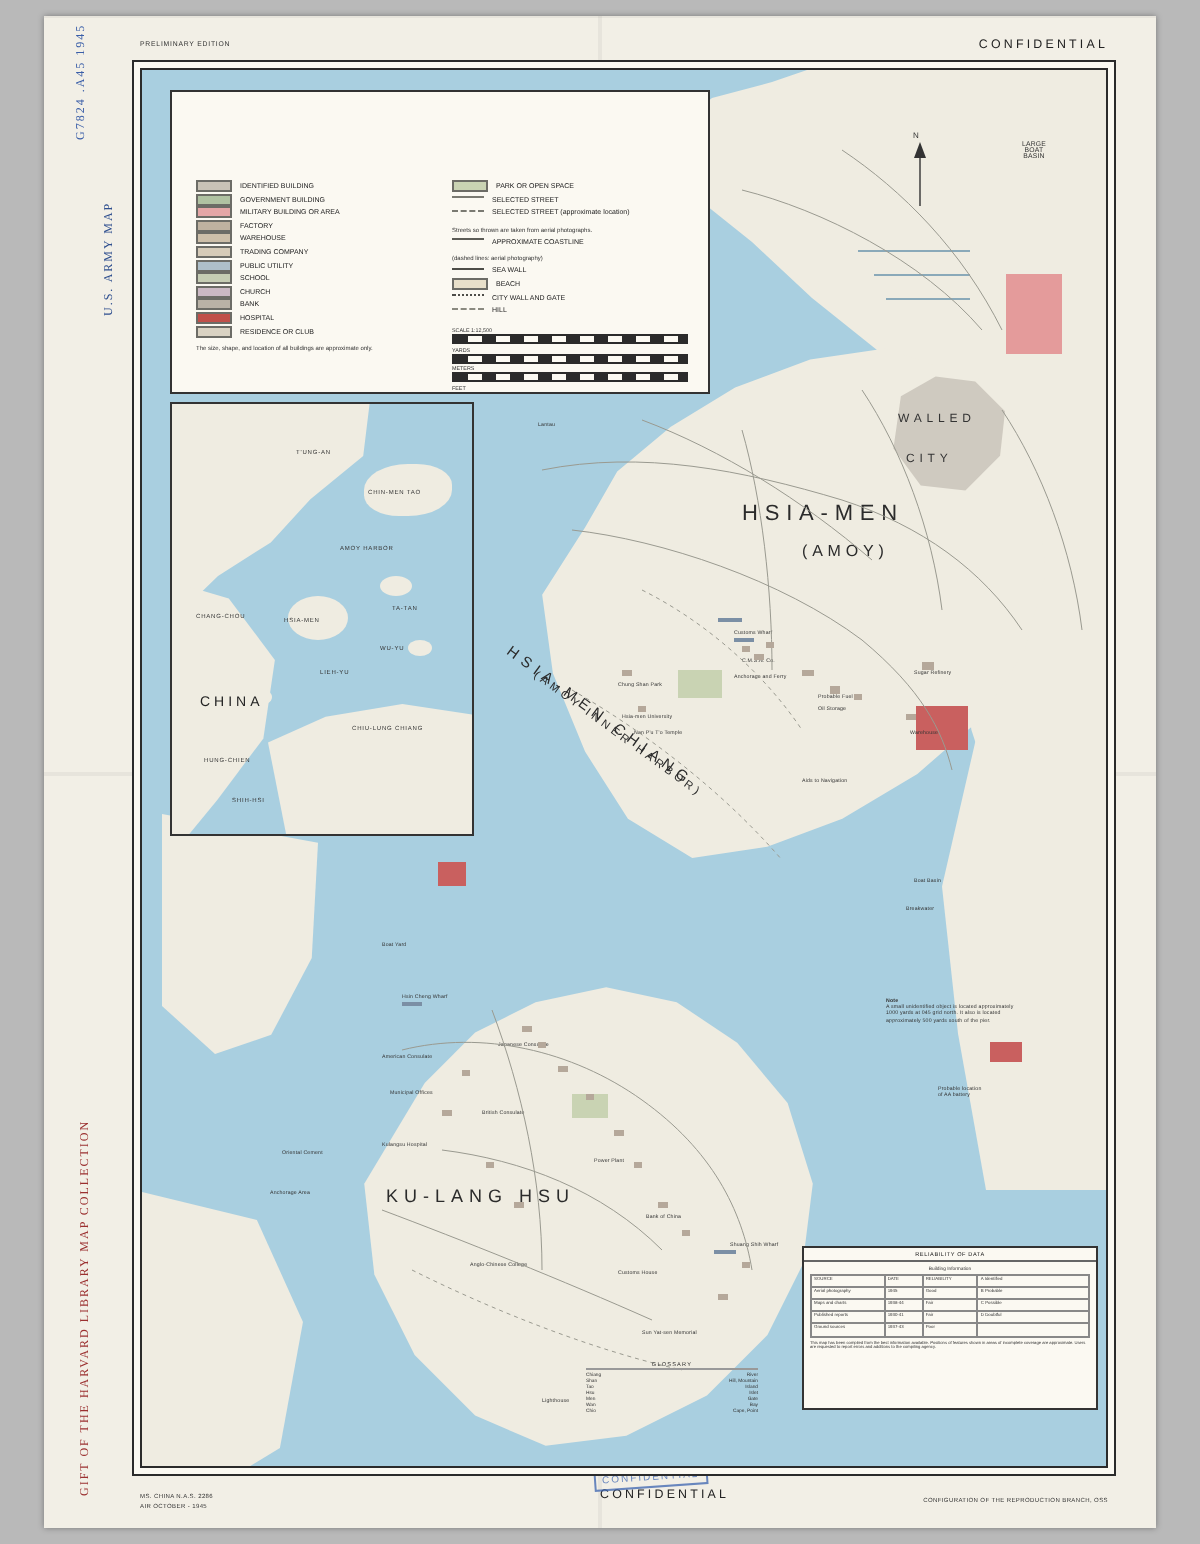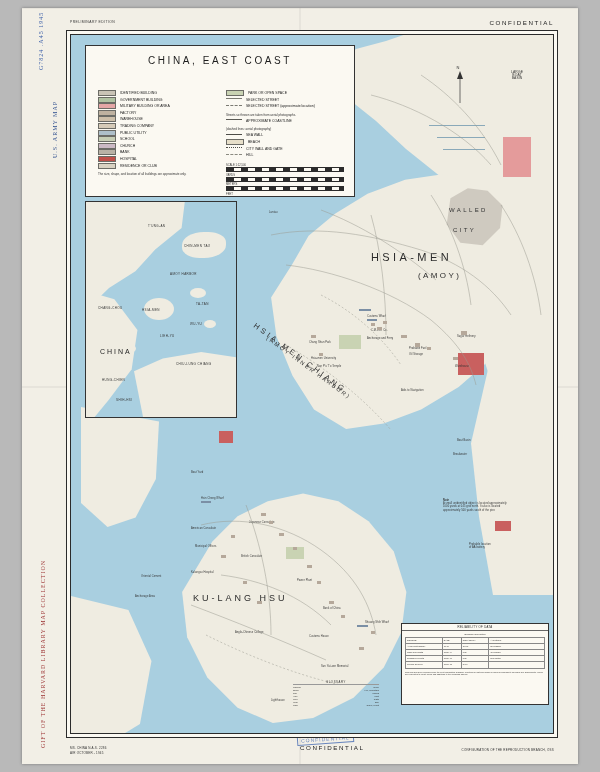--- a/index.html
+++ b/index.html
@@ -138,21 +138,21 @@
       <div style="position:absolute;left:215px;top:512px;width:18px;height:12px;background:#c9d3b3;"></div>
 
       <div style="position:absolute;left:358px;top:90px;width:56px;height:1px;background:#8aa9b9;"></div>
       <div style="position:absolute;left:366px;top:102px;width:48px;height:1px;background:#8aa9b9;"></div>
       <div style="position:absolute;left:372px;top:114px;width:42px;height:1px;background:#8aa9b9;"></div>
 
       <div class="chan" style="left:186px;top:286px;transform:rotate(36deg);transform-origin:0 0;">HSIA-MEN CHIANG</div>
       <div class="chan" style="left:198px;top:300px;font-size:5.6px;letter-spacing:2px;transform:rotate(36deg);transform-origin:0 0;">(AMOY INNER HARBOR)</div>
 
       <div class="ml hsiamen" style="left:300px;top:216px;">HSIA-MEN</div>
-      <div class="ml amoy" style="left:347px;top:236px;text-align:right;">(AMOY)</div>
+      <div class="ml amoy" style="left:330px;top:236px;text-align:right;">(AMOY)</div>
       <div class="ml walled" style="left:378px;top:172px;">WALLED</div>
       <div class="ml walled" style="left:382px;top:192px;">CITY</div>
       <div class="ml kulang" style="left:122px;top:558px;">KU-LANG HSU</div>
 
       <div class="ml micro" style="left:440px;top:36px;text-align:center;">
         <span style="font-size:3.4px;">LARGE</span><br>
         <span style="font-size:3.4px;">BOAT</span><br>
         <span style="font-size:3.4px;">BASIN</span>
       </div>
 
@@ -246,21 +246,20 @@
         </g>
         <g fill="#7b8fa5">
           <rect x="288" y="274" width="12" height="2"></rect>
             <rect x="296" y="284" width="10" height="2"></rect>
           <rect x="130" y="466" width="10" height="2"></rect>
             <rect x="286" y="590" width="11" height="2"></rect>
         </g>
       </svg>
 
       <div id="legend">
-        <div class="t1">CHINA, EAST COAST</div>
 
         <div class="legcol a">
           <div class="legrow"><span class="swatch" style="background:#c9c3b6;"></span><span>IDENTIFIED BUILDING</span></div>
           <div class="legrow"><span class="swatch" style="background:#b0c2a2;"></span><span>GOVERNMENT BUILDING</span></div>
           <div class="legrow"><span class="swatch" style="background:#e4a6a6;"></span><span>MILITARY BUILDING OR AREA</span></div>
           <div class="legrow"><span class="swatch" style="background:#bfb2a0;"></span><span>FACTORY</span></div>
           <div class="legrow"><span class="swatch" style="background:#cdbfa9;"></span><span>WAREHOUSE</span></div>
           <div class="legrow"><span class="swatch" style="background:#d6cbb8;"></span><span>TRADING COMPANY</span></div>
           <div class="legrow"><span class="swatch" style="background:#aebfc9;"></span><span>PUBLIC UTILITY</span></div>
           <div class="legrow"><span class="swatch" style="background:#c6cdb4;"></span><span>SCHOOL</span></div>

